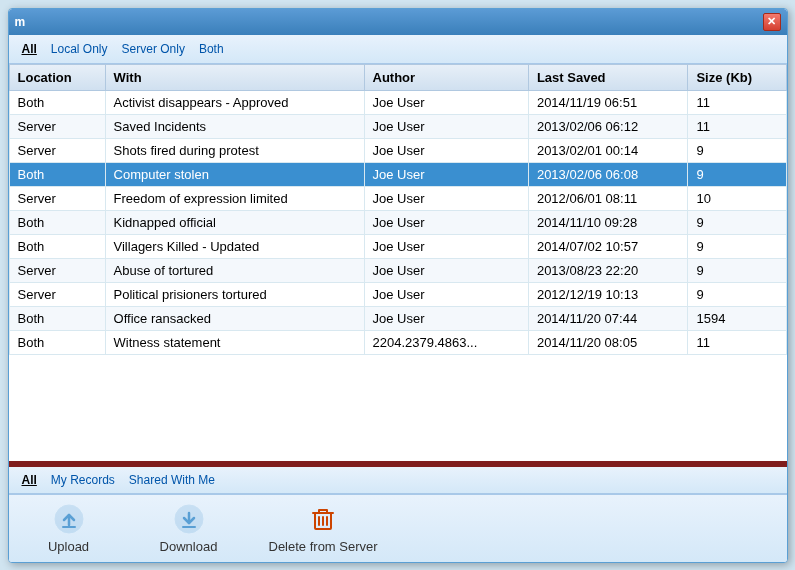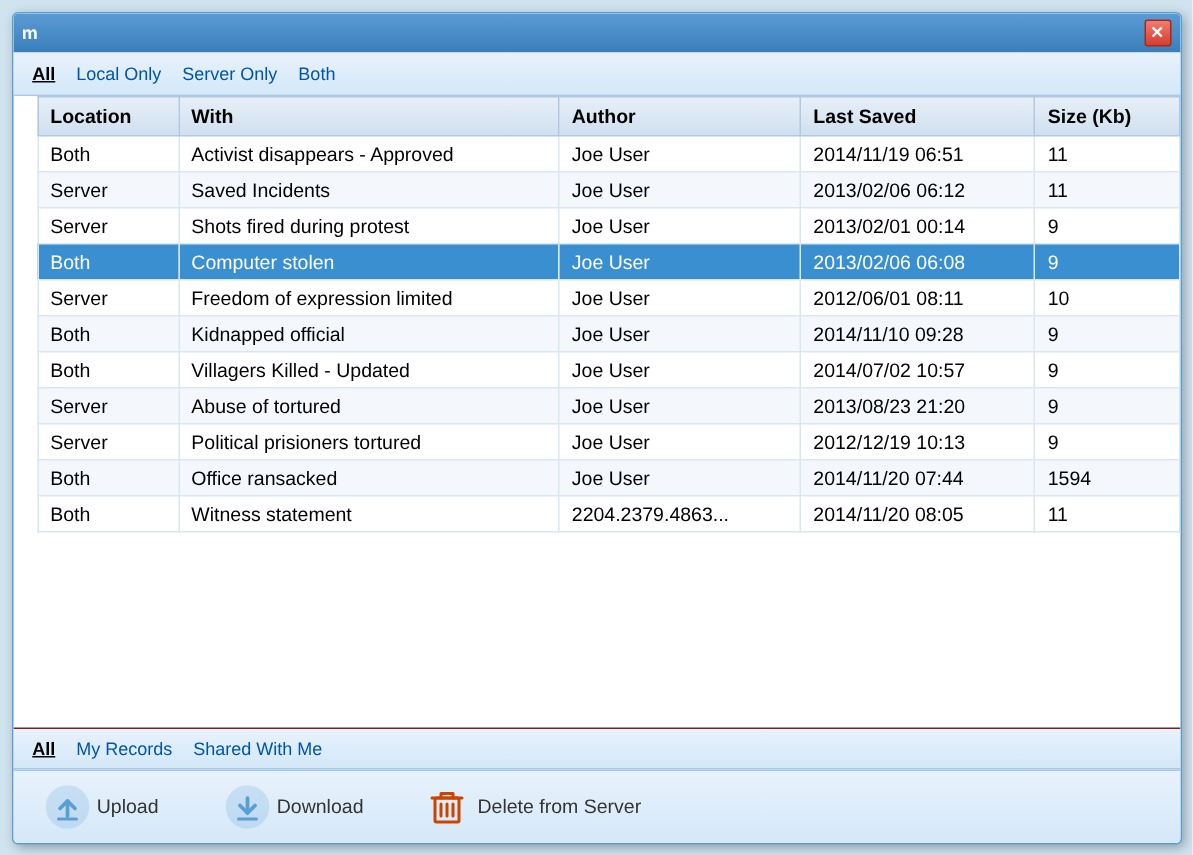--- a/index.html
+++ b/index.html
@@ -68,22 +68,21 @@
       color: #0055aa;
       cursor: pointer;
       text-decoration: none;
       padding: 1px 3px;
     }
     .filter-tab.active { color: #000; font-weight: bold; text-decoration: underline; }
     .table-container {
       flex: 1;
       overflow-y: auto;
       overflow-x: hidden;
-      border-bottom: 1px solid #7f1d1d;
-      padding-left: 16px;
+      border-bottom: 6px solid #7f1d1d;
     }
     table {
       width: 100%;
       border-collapse: collapse;
     }
     thead tr {
       background: linear-gradient(to bottom, #e8f0f8, #d0e0f0);
     }
     thead th {
       border: 1px solid #b0c8e0;
@@ -131,21 +130,21 @@
       background: linear-gradient(to bottom, #e8f2fc, #d4e8f8);
       padding: 8px 20px;
       display: flex;
       gap: 40px;
       align-items: center;
       flex-shrink: 0;
       border-top: 1px solid #a8c8e8;
     }
     .action-btn {
       display: flex;
-      flex-direction: row;
+      flex-direction: column;
       align-items: center;
       gap: 4px;
       cursor: pointer;
       color: #333;
       font-size: 13px;
       min-width: 80px;
     }
     .action-icon {
       width: 32px;
       height: 32px;
@@ -229,21 +228,21 @@
             <td>Both</td>
             <td>Villagers Killed - Updated</td>
             <td>Joe User</td>
             <td>2014/07/02 10:57</td>
             <td>9</td>
           </tr>
           <tr>
             <td>Server</td>
             <td>Abuse of tortured</td>
             <td>Joe User</td>
-            <td>2013/08/23 21:20</td>
+            <td>2013/08/23 22:20</td>
             <td>9</td>
           </tr>
           <tr>
             <td>Server</td>
             <td>Political prisioners tortured</td>
             <td>Joe User</td>
             <td>2012/12/19 10:13</td>
             <td>9</td>
           </tr>
           <tr>

